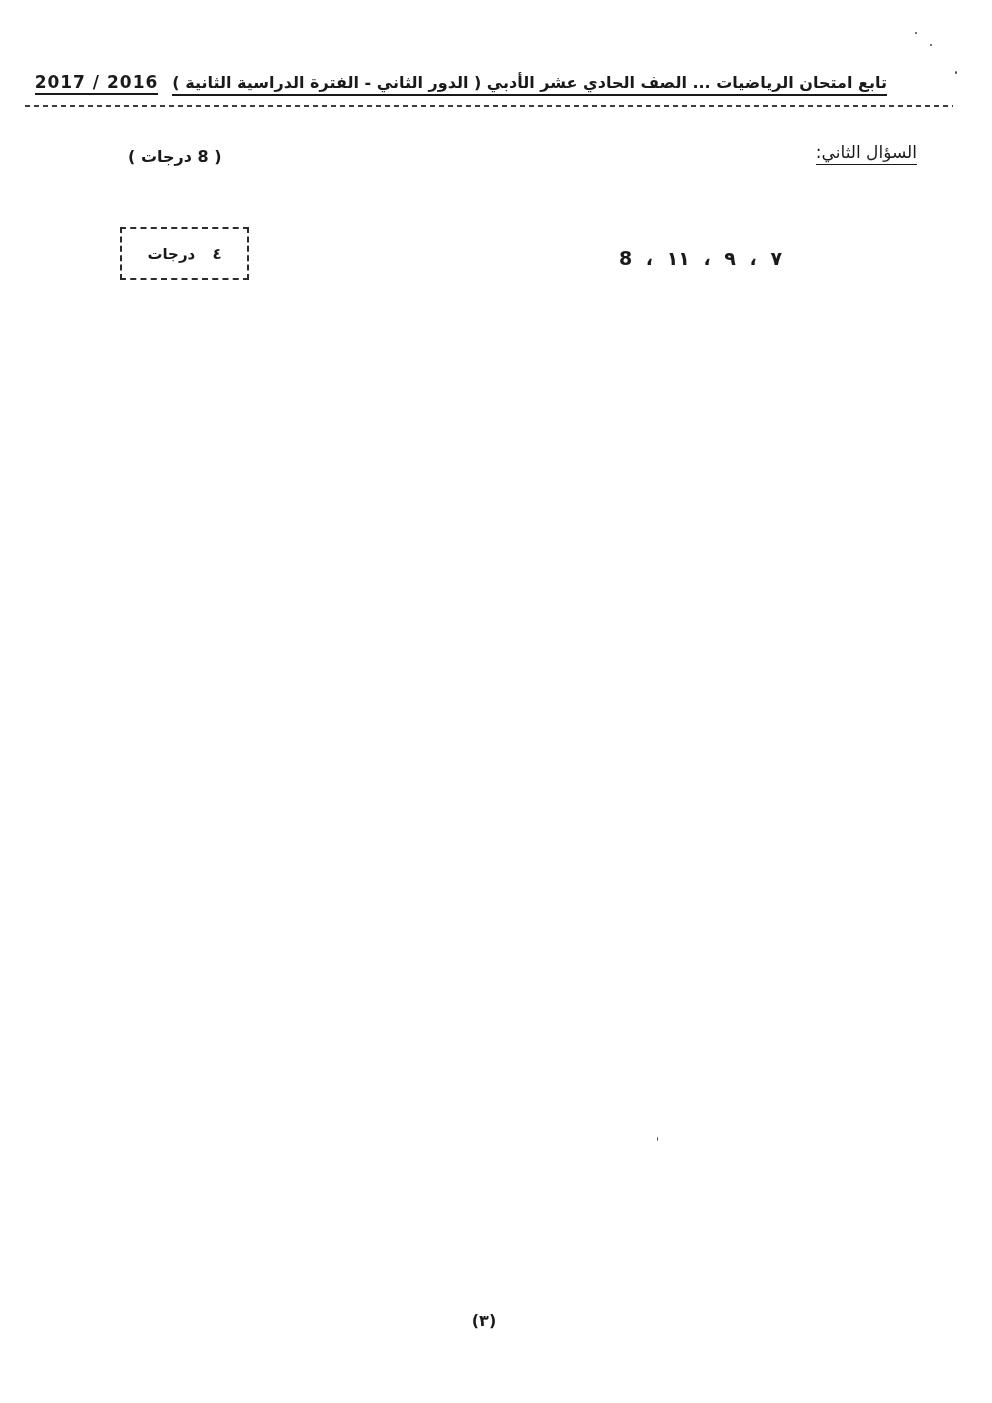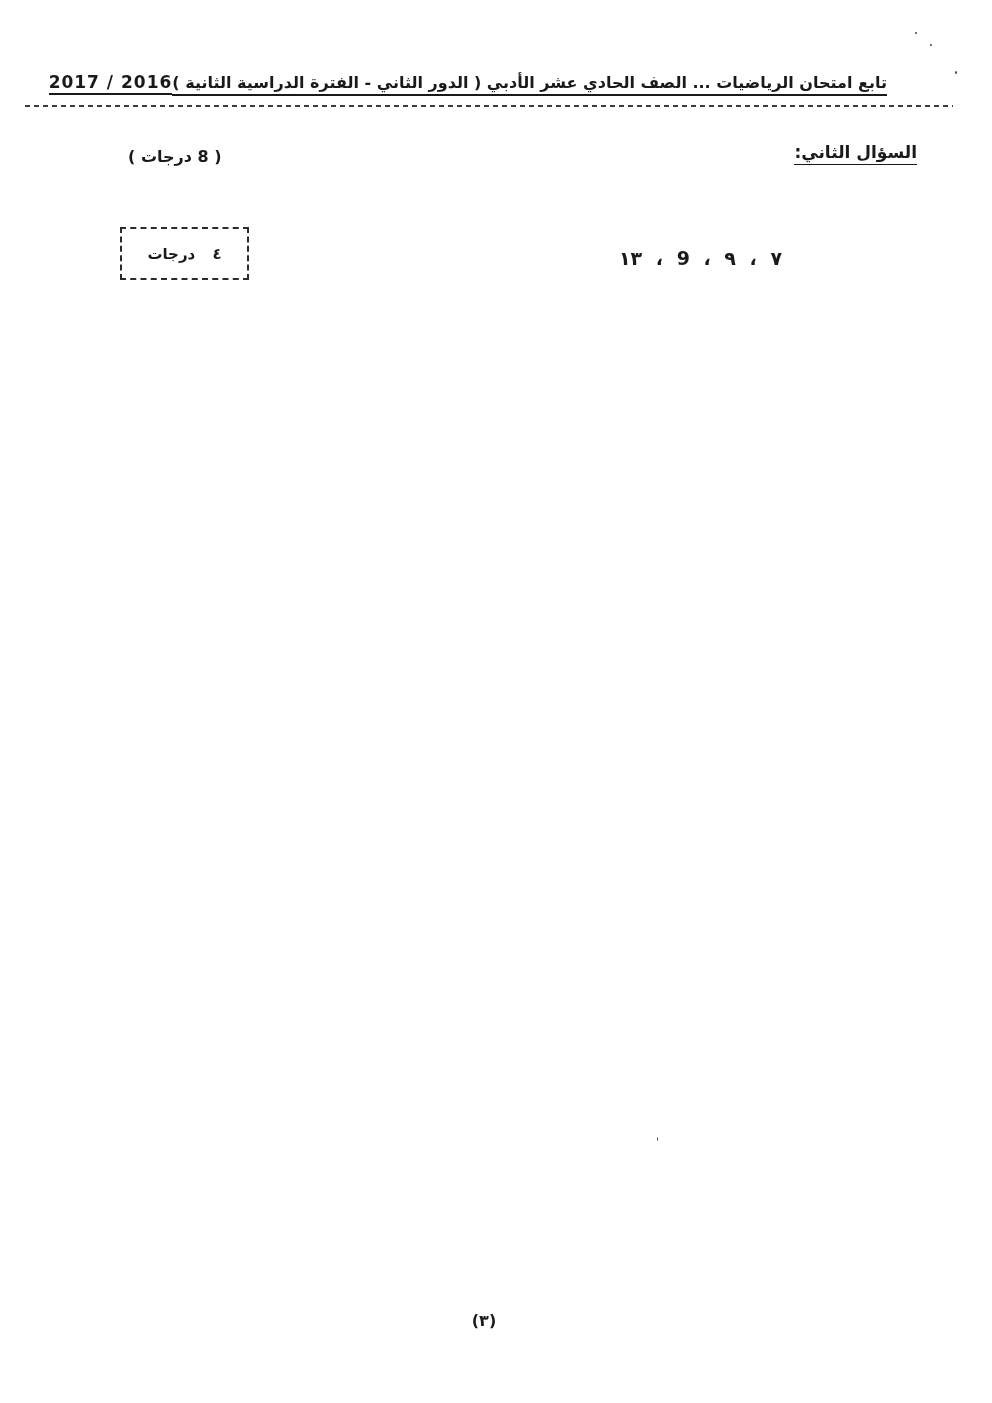--- a/index.html
+++ b/index.html
@@ -28,20 +28,21 @@
     justify-content:space-between;
     align-items:baseline;
     white-space:nowrap;
   }
   .header-title{
     font-size:16px;
     font-weight:bold;
     border-bottom:2px solid var(--ink);
     padding-bottom:2px;
     letter-spacing:.3px;
+    margin-left:14px;
   }
   .header-year{
     font-size:17px;
     font-weight:bold;
     border-bottom:2px solid var(--ink);
     padding-bottom:1px;
     letter-spacing:1px;
     margin-left:16px;
   }
   .header-rule{
@@ -49,21 +50,21 @@
     top:105px;left:25px;
     width:928px;height:2px;
     background:repeating-linear-gradient(90deg,var(--ink) 0 5px,transparent 5px 9px);
     opacity:.85;
   }
   
   .q-heading{
     position:absolute;
     top:142px;right:75px;
     font-size:17px;
-    font-weight:bold;
+    font-weight:normal;
     border-bottom:1.6px solid var(--ink);
     padding-bottom:2px;
     white-space:nowrap;
   }
   .q-total-marks{
     position:absolute;
     top:147px;left:128px;
     font-size:16px;
     font-weight:bold;
     white-space:nowrap;
@@ -133,21 +134,21 @@
     <span class="header-year" dir="ltr">2017 / 2016</span>
   </div>
 
   <div class="header-rule"></div>
 
   <div class="q-heading">السؤال الثاني:</div>
 
   <div class="q-total-marks">( 8 درجات )</div>
 
 
-  <div class="q-values">٧ ، ٩ ، 9 ، ١٣</div>
+  <div class="q-values">٧ ، ٩ ، ١١ ، 8</div>
 
   <div class="marks-box">
     <span>٤ درجات</span>
   </div>
 
   <div class="page-number">(٣)</div>
 
   <div class="speck s1"></div>
   <div class="speck s2"></div>
   <div class="speck s3"></div>

